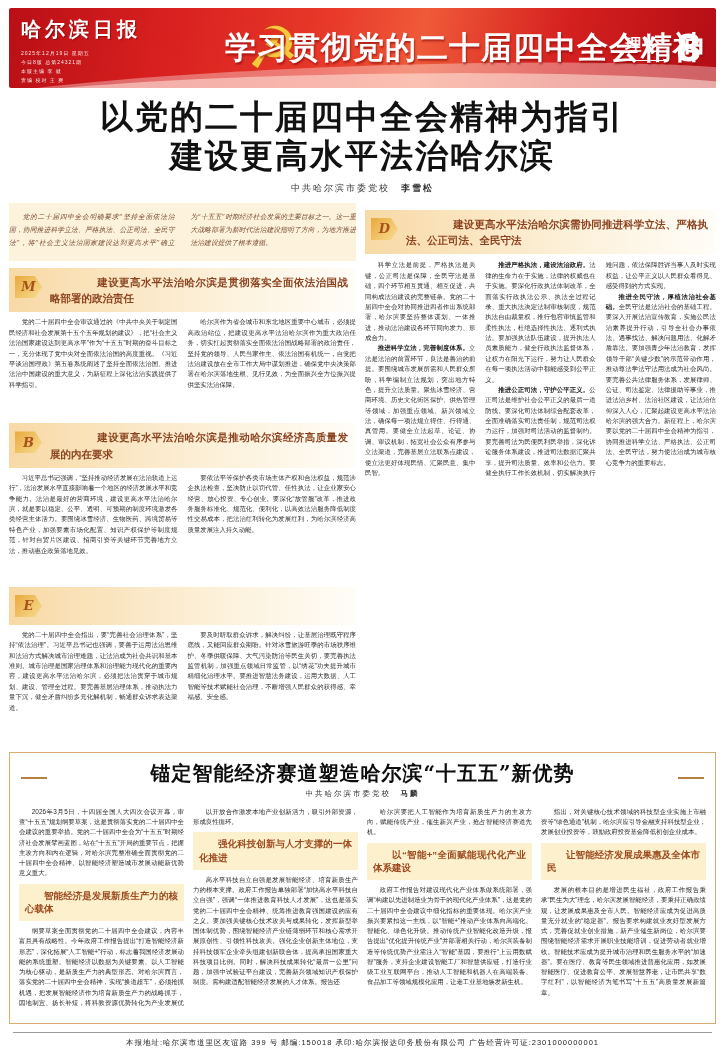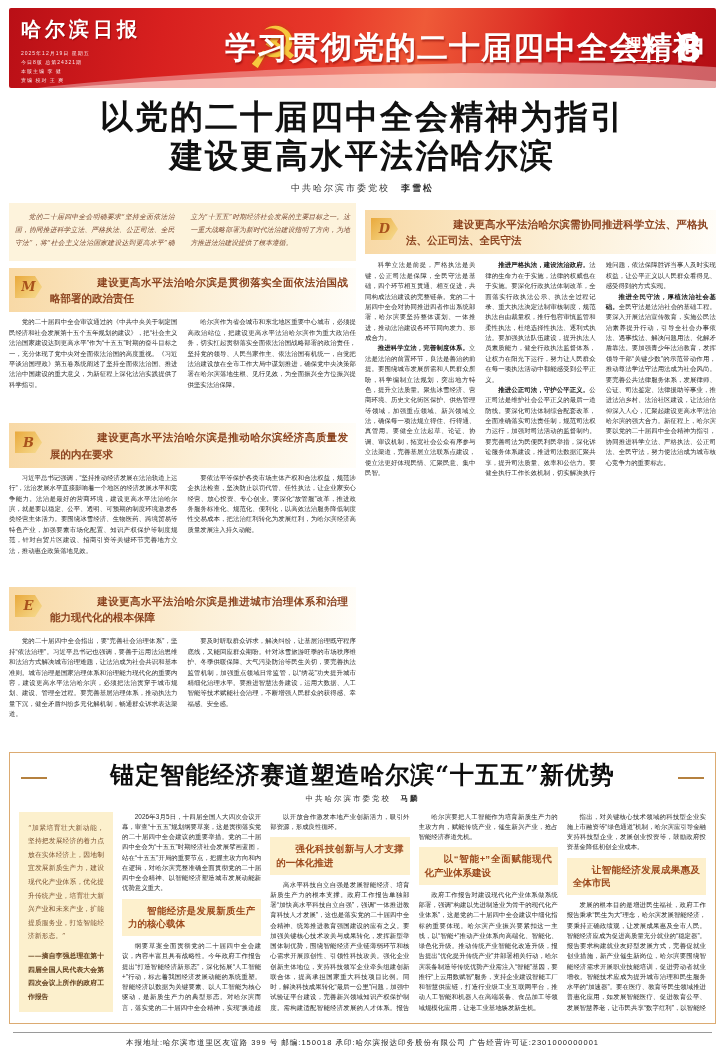--- a/index.html
+++ b/index.html
@@ -30,21 +30,21 @@
   
   .head-block { margin-top:10px; text-align:center; }
   .headline { font-size:33px; font-weight:bold; letter-spacing:2px; line-height:1.18; color:#111; }
   .byline { margin-top:6px; font-family:"DejaVu Serif", serif; font-size:9px; color:#333; letter-spacing:2px; }
   .byline b { margin-left:6px; }
 
   .top-body { display:flex; gap:9px; margin-top:8px; height:540px; }
   .half-left { width:347px; }
   .half-right { flex:1; display:flex; flex-direction:column; }
 
-  .intro-box { background:#fdf3dc; padding:8px 6px; height:58px; overflow:hidden;
+  .intro-box { background:#fdf3dc; padding:8px 0; height:58px; overflow:hidden;
     column-count:2; column-gap:16px; font-family:"DejaVu Serif", serif; font-style:italic;
     font-size:6.8px; line-height:1.95; color:#7b4a33; text-align:justify; }
   .intro-box p { text-indent:2em; }
 
   .sec-header { margin-top:7px; background:linear-gradient(90deg,#f8d9a6 0%,#fcefd6 55%,#fffdf8 100%);
     padding:6px 8px 6px 6px; min-height:38px; overflow:hidden; }
   .sec-badge { float:left; width:27px; height:22px; margin:2px 8px 0 0;
     background:linear-gradient(135deg,#e9a93c,#f7dd92); clip-path:polygon(0 0,74% 0,100% 50%,74% 100%,0 100%);
     display:flex; align-items:center; justify-content:center;
     font-family:"DejaVu Serif", serif; font-style:italic; font-weight:bold; font-size:13px; color:#a8521c; }
@@ -57,21 +57,21 @@
   .right-col-body { margin-top:6px; flex:1; column-count:3; column-gap:10px; font-size:6.4px;
     line-height:1.62; color:#2b2b2b; text-align:justify; overflow:hidden; }
   .right-col-body p { text-indent:2em; }
   .lead { font-weight:bold; color:#1a1a1a; }
 
   
   .bottom-box { margin-top:9px; border:1px solid #dcab72; padding:8px 9px; height:272px; position:relative; }
   .bottom-head { position:relative; text-align:center; }
   .bottom-head .rule { position:absolute; top:16px; width:26px; height:2px; background:#b5813f; }
   .bottom-head .rule.l { left:2px; } .bottom-head .rule.r { right:2px; }
-  .bottom-headline { font-family:"DejaVu Serif", serif; font-weight:bold; font-size:24px;
+  .bottom-headline { font-family:"DejaVu Serif", serif; font-weight:bold; font-size:20px;
     letter-spacing:1px; color:#0d0d0d; line-height:1.2; }
   .bottom-byline { margin-top:4px; text-align:center; font-family:"DejaVu Serif", serif; font-size:7.5px; color:#333; letter-spacing:2px; }
   .bottom-byline b { margin-left:5px; }
   .bottom-cols { display:flex; gap:9px; margin-top:8px; height:200px; }
   .quote-col { width:94px; background:#fcf0cd; padding:10px 9px; font-family:"DejaVu Serif", serif;
     font-size:6.8px; line-height:2.0; color:#7a5232; text-align:justify; overflow:hidden; }
   .quote-attrib { margin-top:6px; font-weight:bold; color:#63401f; }
   .news-col { flex:1; font-size:6.4px; line-height:1.6; color:#262626; text-align:justify; overflow:hidden; }
   .news-col p { text-indent:2em; }
   .col-subhead { background:#fdf0cd; margin:5px 0; padding:5px 6px; font-weight:bold;
@@ -133,21 +133,20 @@
         <div class="sec-badge">B</div>
         <div class="sec-title">建设更高水平法治哈尔滨是推动哈尔滨经济高质量发展的内在要求</div>
       </div>
       <div class="sec-body h2s">
         <p>习近平总书记强调，“坚持推动经济发展在法治轨道上运行”，法治发展水平直接影响着一个地区的经济发展水平和竞争能力。法治是最好的营商环境，建设更高水平法治哈尔滨，就是要以稳定、公平、透明、可预期的制度环境激发各类经营主体活力。要围绕冰雪经济、生物医药、跨境贸易等特色产业，加强要素市场化配置、知识产权保护等制度规范，针对自贸片区建设、招商引资等关键环节完善地方立法，推动惠企政策落地见效。</p>
         <p>要依法平等保护各类市场主体产权和合法权益，规范涉企执法检查，坚决防止以罚代管、任性执法，让企业家安心经营、放心投资、专心创业。要深化“放管服”改革，推进政务服务标准化、规范化、便利化，以高效法治服务降低制度性交易成本，把法治红利转化为发展红利，为哈尔滨经济高质量发展注入持久动能。</p>
       </div>
 
       <div class="sec-header">
         <div class="sec-badge">E</div>
-        <div class="sec-title">建设更高水平法治哈尔滨是推进城市治理体系和治理能力现代化的根本保障</div>
       </div>
       <div class="sec-body h3s">
         <p>党的二十届四中全会指出，要“完善社会治理体系”，坚持“依法治理”。习近平总书记也强调，要善于运用法治思维和法治方式解决城市治理难题，让法治成为社会共识和基本准则。城市治理是国家治理体系和治理能力现代化的重要内容，建设更高水平法治哈尔滨，必须把法治贯穿于城市规划、建设、管理全过程。要完善基层治理体系，推动执法力量下沉，健全矛盾纠纷多元化解机制，畅通群众诉求表达渠道。</p>
         <p>要及时听取群众诉求，解决纠纷，让基层治理既守程序底线，又能回应群众期盼。针对冰雪旅游旺季的市场秩序维护、冬季供暖保障、大气污染防治等民生关切，要完善执法监管机制，加强重点领域日常监管，以“绣花”功夫提升城市精细化治理水平。要推进智慧法务建设，运用大数据、人工智能等技术赋能社会治理，不断增强人民群众的获得感、幸福感、安全感。</p>
       </div>
     </div>
 
     <div class="half-right">
       <div class="sec-header">
         <div class="sec-badge">D</div>
@@ -168,24 +167,20 @@
       <span class="rule l"></span>
       <div class="bottom-headline">锚定智能经济赛道塑造哈尔滨“十五五”新优势</div>
       <span class="rule r"></span>
     </div>
     <div class="bottom-byline">
       <span>中共哈尔滨市委党校</span>
       <b>马麟</b>
     </div>
 
     <div class="bottom-cols">
-      <div class="quote-col">
-        <div>“加紧培育壮大新动能，坚持把发展经济的着力点放在实体经济上，因地制宜发展新质生产力，建设现代化产业体系，优化提升传统产业，培育壮大新兴产业和未来产业，扩能提质服务业，打造智能经济新形态。”</div>
-        <div class="quote-attrib">——摘自李强总理在第十四届全国人民代表大会第四次会议上所作的政府工作报告</div>
-      </div>
 
       <div class="news-col">
         <p>2026年3月5日，十四届全国人大四次会议开幕，审查“十五五”规划纲要草案，这是贯彻落实党的二十届四中全会建议的重要举措。党的二十届四中全会为“十五五”时期经济社会发展擘画蓝图，站在“十五五”开局的重要节点，把握主攻方向和内在逻辑，对哈尔滨完整准确全面贯彻党的二十届四中全会精神、以智能经济塑造城市发展动能新优势意义重大。</p>
         <div class="col-subhead">智能经济是发展新质生产力的核心载体</div>
         <p>纲要草案全面贯彻党的二十届四中全会建议，内容丰富且具有战略性。今年政府工作报告提出“打造智能经济新形态”，深化拓展“人工智能+”行动，标志着我国经济发展动能的系统重塑。智能经济以数据为关键要素、以人工智能为核心驱动，是新质生产力的典型形态。对哈尔滨而言，落实党的二十届四中全会精神，实现“换道超车”，必须抢抓机遇，把发展智能经济作为培育新质生产力的战略抓手，因地制宜、扬长补短，将科教资源优势转化为产业发展优势。</p>
       </div>
 
       <div class="news-col">
         <p>以开放合作激发本地产业创新活力，吸引外部资源，形成良性循环。</p>
         <div class="col-subhead">强化科技创新与人才支撑的一体化推进</div>

